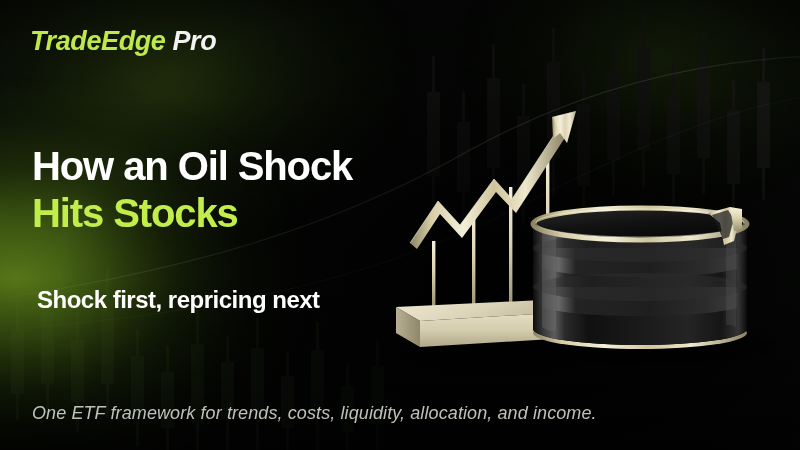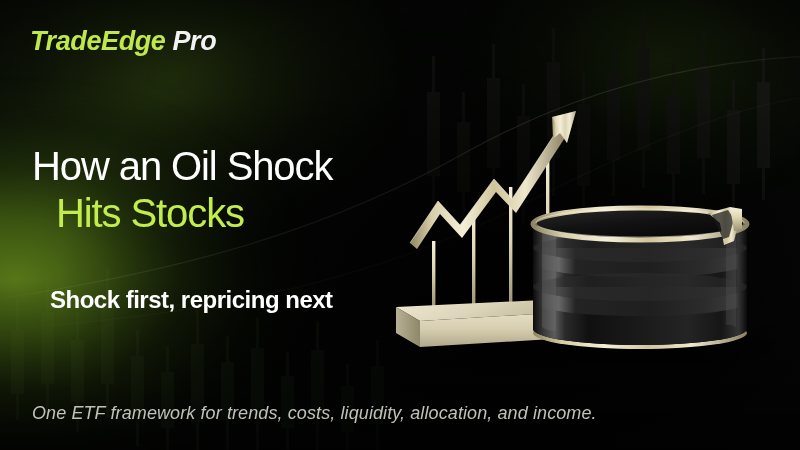--- a/index.html
+++ b/index.html
@@ -75,32 +75,32 @@
     white-space: nowrap;
   }
   .brand .b1 { color: #bfe84a; }
   .brand .b2 { color: #f2f2f2; margin-left: 7px; }
 
   
   .headline {
     position: absolute;
     left: 32px; top: 143px;
     font-size: 40px;
-    font-weight: normal;
+    font-weight: bold;
     line-height: 1.18;
     letter-spacing: -1.1px;
     white-space: nowrap;
   }
   .headline .l1 { color: #ffffff; display: block; }
-  .headline .l2 { color: #c2ee4c; display: block; margin-left: 24px; }
+  .headline .l2 { color: #c2ee4c; display: block; }
 
   
   .subtitle {
     position: absolute;
-    left: 50px; top: 286px;
+    left: 37px; top: 286px;
     font-size: 24px;
     font-weight: bold;
     color: #ffffff;
     letter-spacing: -0.5px;
     white-space: nowrap;
   }
 
   
   .footer {
     position: absolute;

